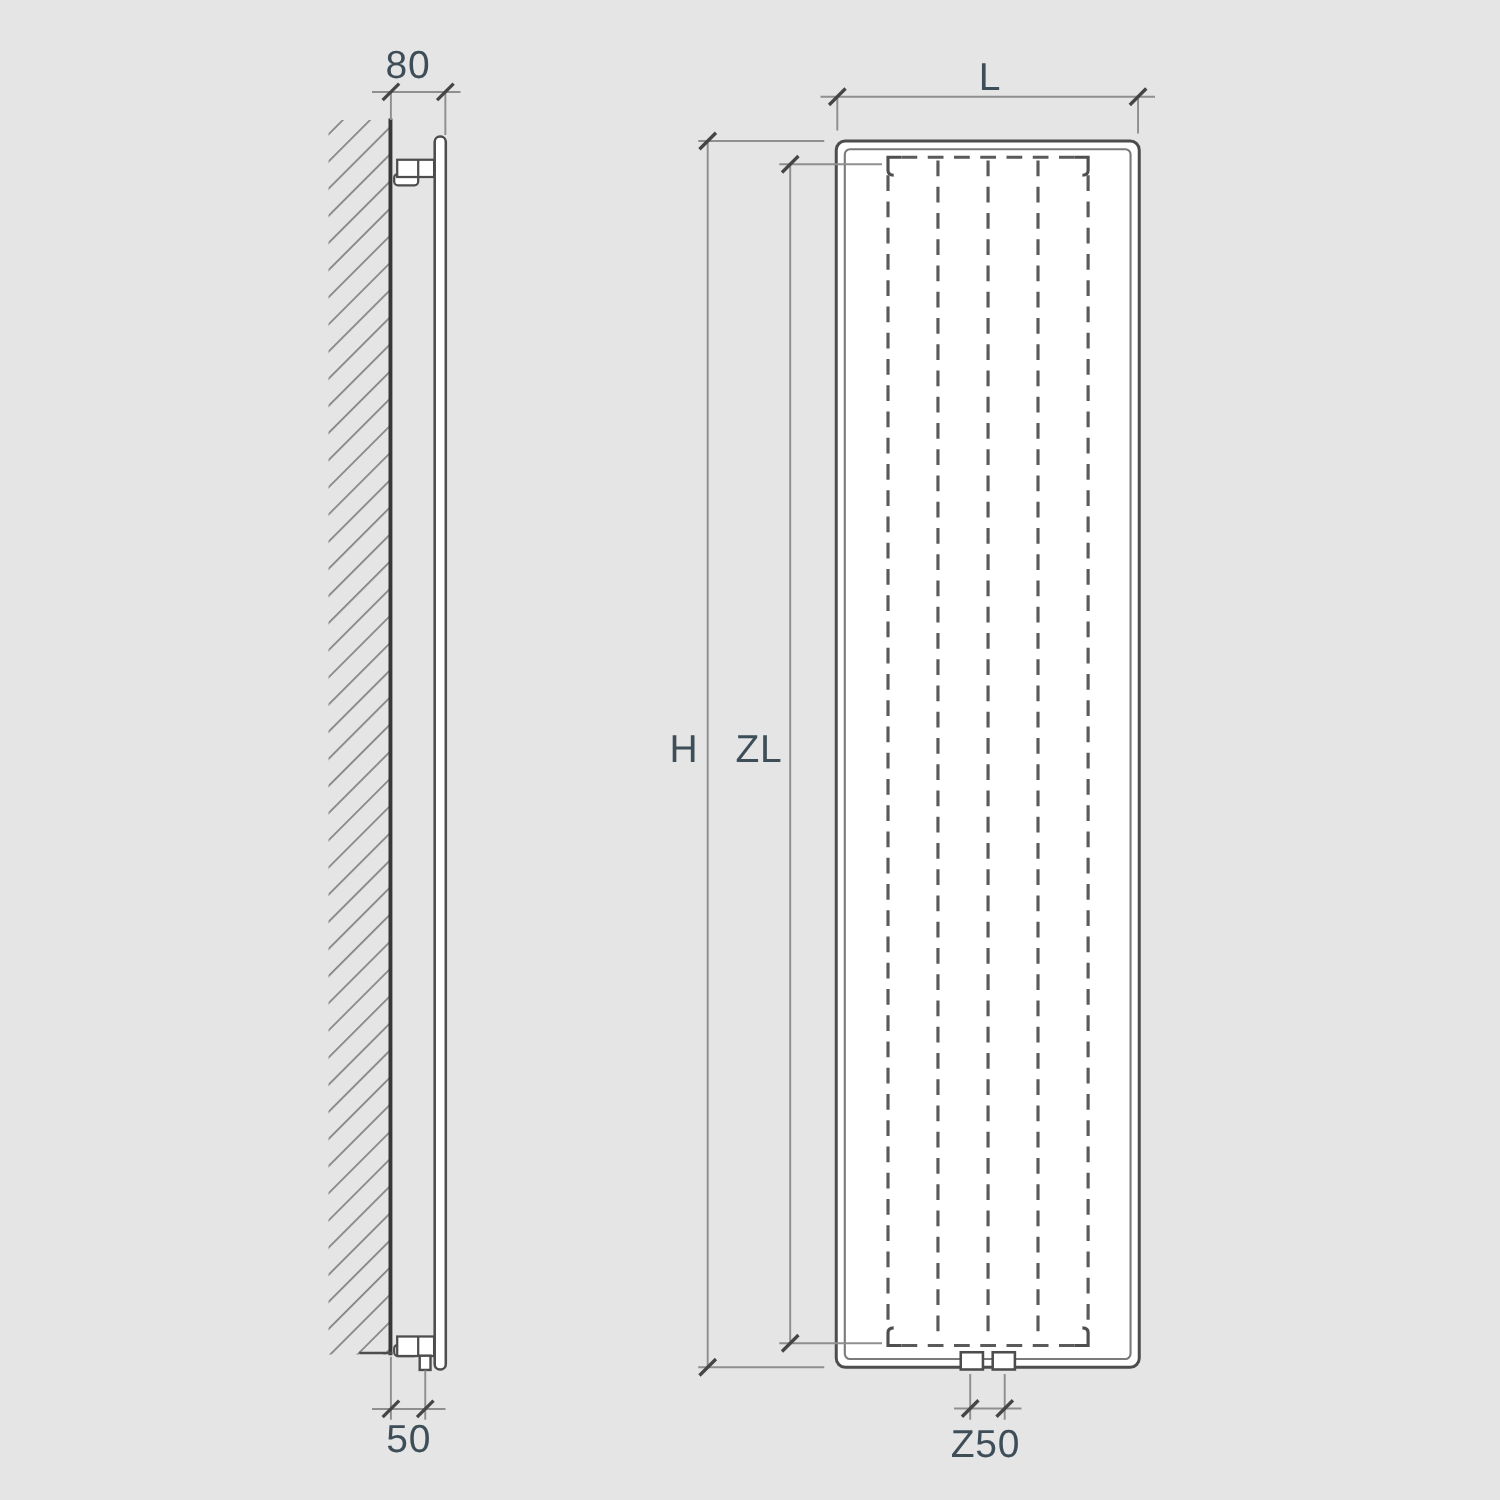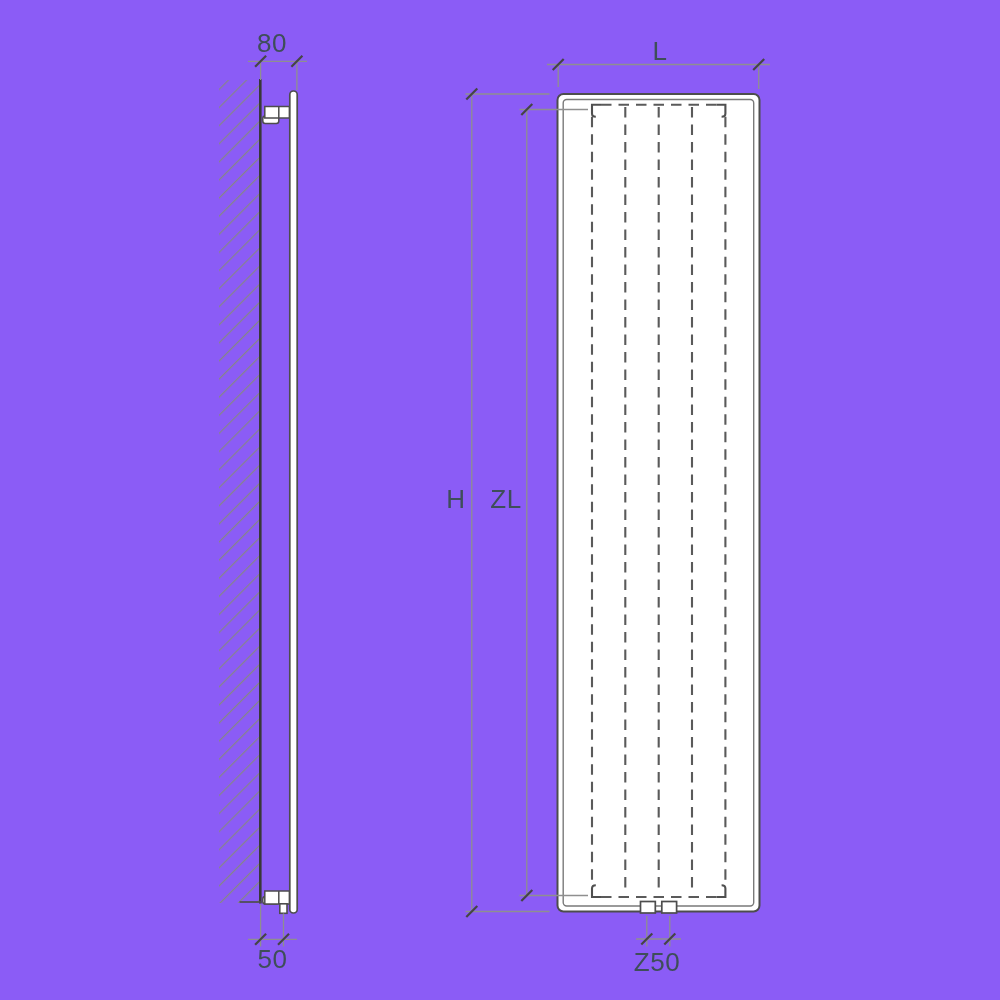--- a/index.html
+++ b/index.html
@@ -5,21 +5,21 @@
   html, body {
     margin: 0;
     padding: 0;
     background: #ffffff;
     font-family: "Liberation Sans", sans-serif;
   }
   .canvas {
     position: relative;
     width: 1000px;
     height: 1000px;
-    background: #8b5cf6;
+    background: #e5e5e5;
     overflow: hidden;
   }
   svg { display: block; }
   text {
     font-family: "Liberation Sans", "DejaVu Sans", sans-serif;
     font-size: 26px;
     letter-spacing: 0.5px;
   }
 </style>
 </head>

